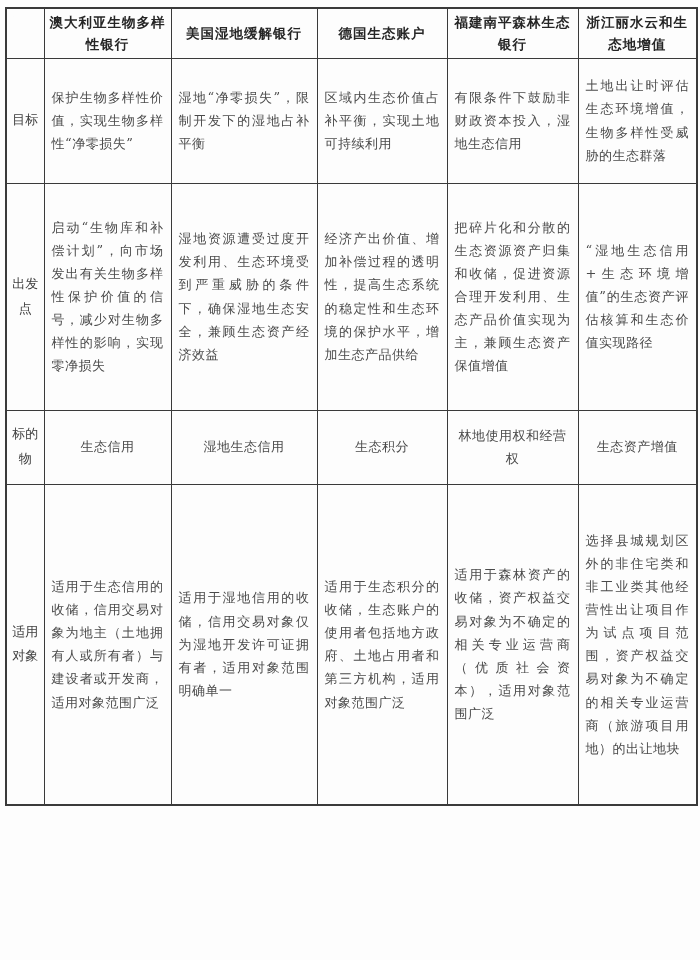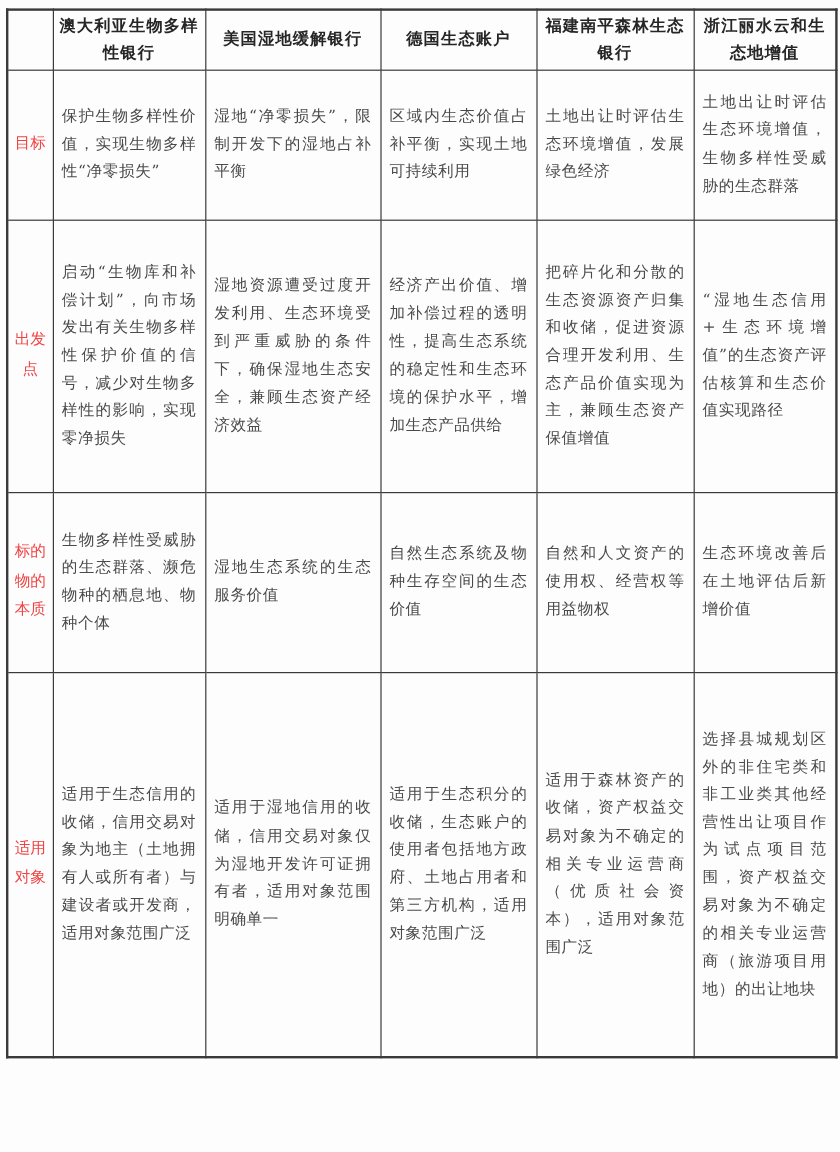--- a/index.html
+++ b/index.html
@@ -48,21 +48,21 @@
     text-align: center;
     line-height: 1.65;
     padding: 2px 4px;
     letter-spacing: 1px;
   }
   td.rowlabel {
     text-align: center;
     padding: 2px 2px;
     line-height: 1.9;
     letter-spacing: 0;
-    color: #ef4444;
+    color: #404040;
   }
   td.body {
     text-align: justify;
     text-justify: inter-character;
   }
   td.center {
     text-align: center;
   }
   tr.r-header { height: 46px; }
   tr.r0 { height: 125px; }
@@ -91,38 +91,38 @@
         <th class="colhead">美国湿地缓解银行</th>
         <th class="colhead">德国生态账户</th>
         <th class="colhead">福建南平森林生态银行</th>
         <th class="colhead">浙江丽水云和生态地增值</th>
       </tr>
       <tr class="r0">
         <td class="rowlabel">目标</td>
         <td class="body">保护生物多样性价值，实现生物多样性“净零损失”</td>
         <td class="body">湿地“净零损失”，限制开发下的湿地占补平衡</td>
         <td class="body">区域内生态价值占补平衡，实现土地可持续利用</td>
-        <td class="body">土地出让时评估生态环境增值，发展绿色经济</td>
+        <td class="body">有限条件下鼓励非财政资本投入，湿地生态信用</td>
         <td class="body">土地出让时评估生态环境增值，生物多样性受威胁的生态群落</td>
       </tr>
       <tr class="r1">
         <td class="rowlabel">出发点</td>
         <td class="body">启动“生物库和补偿计划”，向市场发出有关生物多样性保护价值的信号，减少对生物多样性的影响，实现零净损失</td>
         <td class="body">湿地资源遭受过度开发利用、生态环境受到严重威胁的条件下，确保湿地生态安全，兼顾生态资产经济效益</td>
         <td class="body">经济产出价值、增加补偿过程的透明性，提高生态系统的稳定性和生态环境的保护水平，增加生态产品供给</td>
         <td class="body">把碎片化和分散的生态资源资产归集和收储，促进资源合理开发利用、生态产品价值实现为主，兼顾生态资产保值增值</td>
         <td class="body">“湿地生态信用+生态环境增值”的生态资产评估核算和生态价值实现路径</td>
       </tr>
-      <tr class="r3">
-        <td class="rowlabel">标的物的本质</td>
-        <td class="body">生物多样性受威胁的生态群落、濒危物种的栖息地、物种个体</td>
-        <td class="body">湿地生态系统的生态服务价值</td>
-        <td class="body">自然生态系统及物种生存空间的生态价值</td>
-        <td class="body">自然和人文资产的使用权、经营权等用益物权</td>
-        <td class="body">生态环境改善后在土地评估后新增价值</td>
+      <tr class="r2">
+        <td class="rowlabel">标的物</td>
+        <td class="body center">生态信用</td>
+        <td class="body center">湿地生态信用</td>
+        <td class="body center">生态积分</td>
+        <td class="body center">林地使用权和经营权</td>
+        <td class="body center">生态资产增值</td>
       </tr>
       <tr class="r4">
         <td class="rowlabel">适用对象</td>
         <td class="body">适用于生态信用的收储，信用交易对象为地主（土地拥有人或所有者）与建设者或开发商，适用对象范围广泛</td>
         <td class="body">适用于湿地信用的收储，信用交易对象仅为湿地开发许可证拥有者，适用对象范围明确单一</td>
         <td class="body">适用于生态积分的收储，生态账户的使用者包括地方政府、土地占用者和第三方机构，适用对象范围广泛</td>
         <td class="body">适用于森林资产的收储，资产权益交易对象为不确定的相关专业运营商（优质社会资本），适用对象范围广泛</td>
         <td class="body">选择县城规划区外的非住宅类和非工业类其他经营性出让项目作为试点项目范围，资产权益交易对象为不确定的相关专业运营商（旅游项目用地）的出让地块</td>
       </tr>
     </tbody>

